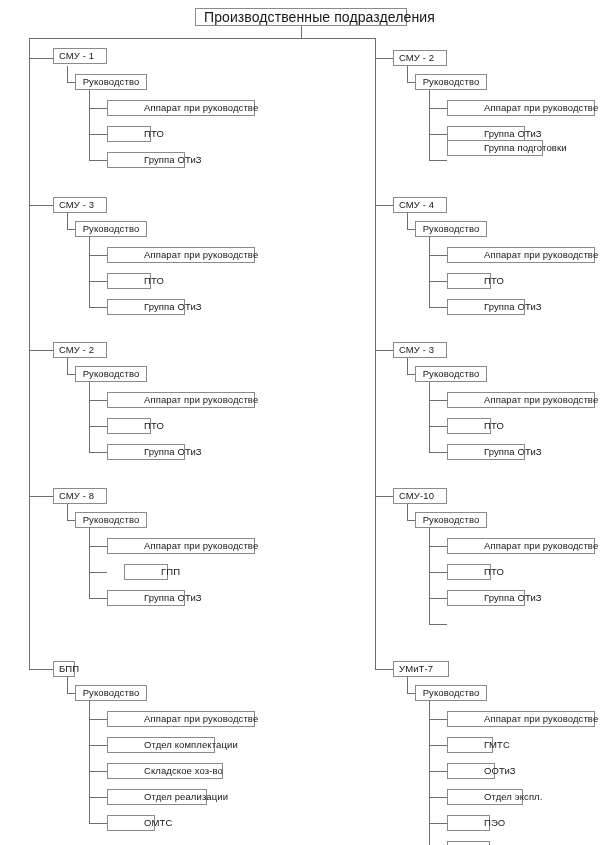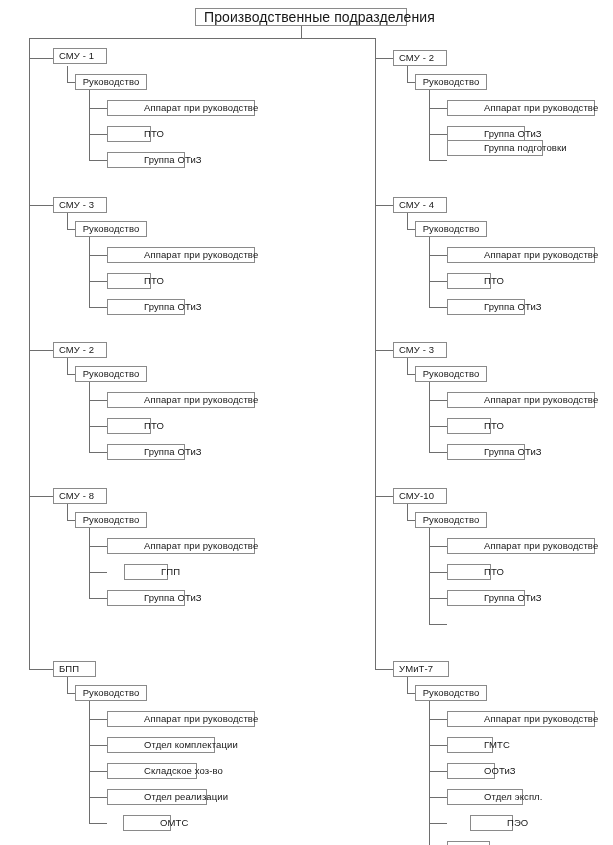--- a/index.html
+++ b/index.html
@@ -106,35 +106,35 @@
     <div class="conn h" style="left: 67px; top: 520px; width: 8px;"></div>
     <div class="node-box group" style="left: 75px; top: 512px; width: 72px;">Руководство</div>
     <div class="conn v" style="left: 89px; top: 528px; height: 70px;"></div>
     <div class="conn h" style="left: 89px; top: 546px; width: 18px;"></div>
     <div class="node-box leaf" style="left: 107px; top: 538px; width: 148px;">Аппарат при руководстве</div>
     <div class="conn h" style="left: 89px; top: 572px; width: 18px;"></div>
     <div class="node-box leaf" style="left: 107px; top: 564px; width: 44px; margin-left: 17px;">ГПП</div>
     <div class="conn h" style="left: 89px; top: 598px; width: 18px;"></div>
     <div class="node-box leaf" style="left: 107px; top: 590px; width: 78px;">Группа ОТиЗ</div>
     <div class="conn h" style="left: 29px; top: 669px; width: 24px;"></div>
-    <div class="node-box unit" style="left: 53px; top: 661px; width: 43px;">БПП</div>
+    <div class="node-box unit" style="left: 53px; top: 661px; width: 22px;">БПП</div>
     <div class="conn v" style="left: 67px; top: 677px; height: 16px;"></div>
     <div class="conn h" style="left: 67px; top: 693px; width: 8px;"></div>
     <div class="node-box group" style="left: 75px; top: 685px; width: 72px;">Руководство</div>
     <div class="conn v" style="left: 89px; top: 701px; height: 122px;"></div>
     <div class="conn h" style="left: 89px; top: 719px; width: 18px;"></div>
     <div class="node-box leaf" style="left: 107px; top: 711px; width: 148px;">Аппарат при руководстве</div>
     <div class="conn h" style="left: 89px; top: 745px; width: 18px;"></div>
     <div class="node-box leaf" style="left: 107px; top: 737px; width: 108px;">Отдел комплектации</div>
     <div class="conn h" style="left: 89px; top: 771px; width: 18px;"></div>
-    <div class="node-box leaf" style="left: 107px; top: 763px; width: 90px;">Складское хоз-во</div>
+    <div class="node-box leaf" style="left: 107px; top: 763px; width: 116px;">Складское хоз-во</div>
     <div class="conn h" style="left: 89px; top: 797px; width: 18px;"></div>
     <div class="node-box leaf" style="left: 107px; top: 789px; width: 100px;">Отдел реализации</div>
     <div class="conn h" style="left: 89px; top: 823px; width: 18px;"></div>
-    <div class="node-box leaf" style="left: 123px; top: 815px; width: 48px;">ОМТС</div>
+    <div class="node-box leaf" style="left: 107px; top: 815px; width: 48px;">ОМТС</div>
     <div class="conn h" style="left: 375px; top: 58px; width: 18px;"></div>
     <div class="node-box unit" style="left: 393px; top: 50px; width: 54px;">СМУ - 2</div>
     <div class="conn v" style="left: 407px; top: 66px; height: 16px;"></div>
     <div class="conn h" style="left: 407px; top: 82px; width: 8px;"></div>
     <div class="node-box group" style="left: 415px; top: 74px; width: 72px;">Руководство</div>
     <div class="conn v" style="left: 429px; top: 90px; height: 70px;"></div>
     <div class="conn h" style="left: 429px; top: 108px; width: 18px;"></div>
     <div class="node-box leaf" style="left: 447px; top: 100px; width: 148px;">Аппарат при руководстве</div>
     <div class="conn h" style="left: 429px; top: 134px; width: 18px;"></div>
     <div class="node-box leaf" style="left: 447px; top: 126px; width: 78px;">Группа ОТиЗ</div>
@@ -185,15 +185,15 @@
     <div class="conn v" style="left: 429px; top: 701px; height: 148px;"></div>
     <div class="conn h" style="left: 429px; top: 719px; width: 18px;"></div>
     <div class="node-box leaf" style="left: 447px; top: 711px; width: 148px;">Аппарат при руководстве</div>
     <div class="conn h" style="left: 429px; top: 745px; width: 18px;"></div>
     <div class="node-box leaf" style="left: 447px; top: 737px; width: 46px;">ГМТС</div>
     <div class="conn h" style="left: 429px; top: 771px; width: 18px;"></div>
     <div class="node-box leaf" style="left: 447px; top: 763px; width: 48px;">ООТиЗ</div>
     <div class="conn h" style="left: 429px; top: 797px; width: 18px;"></div>
     <div class="node-box leaf" style="left: 447px; top: 789px; width: 76px;">Отдел экспл.</div>
     <div class="conn h" style="left: 429px; top: 823px; width: 18px;"></div>
-    <div class="node-box leaf" style="left: 470px; top: 815px; width: 42px;">ПЭО</div>
+    <div class="node-box leaf" style="left: 447px; top: 815px; width: 42px;">ПЭО</div>
     <div class="node-box leaf" style="left: 447px; top: 841px; width: 38px;">ТО</div>
   </div>
 
 </body></html>

